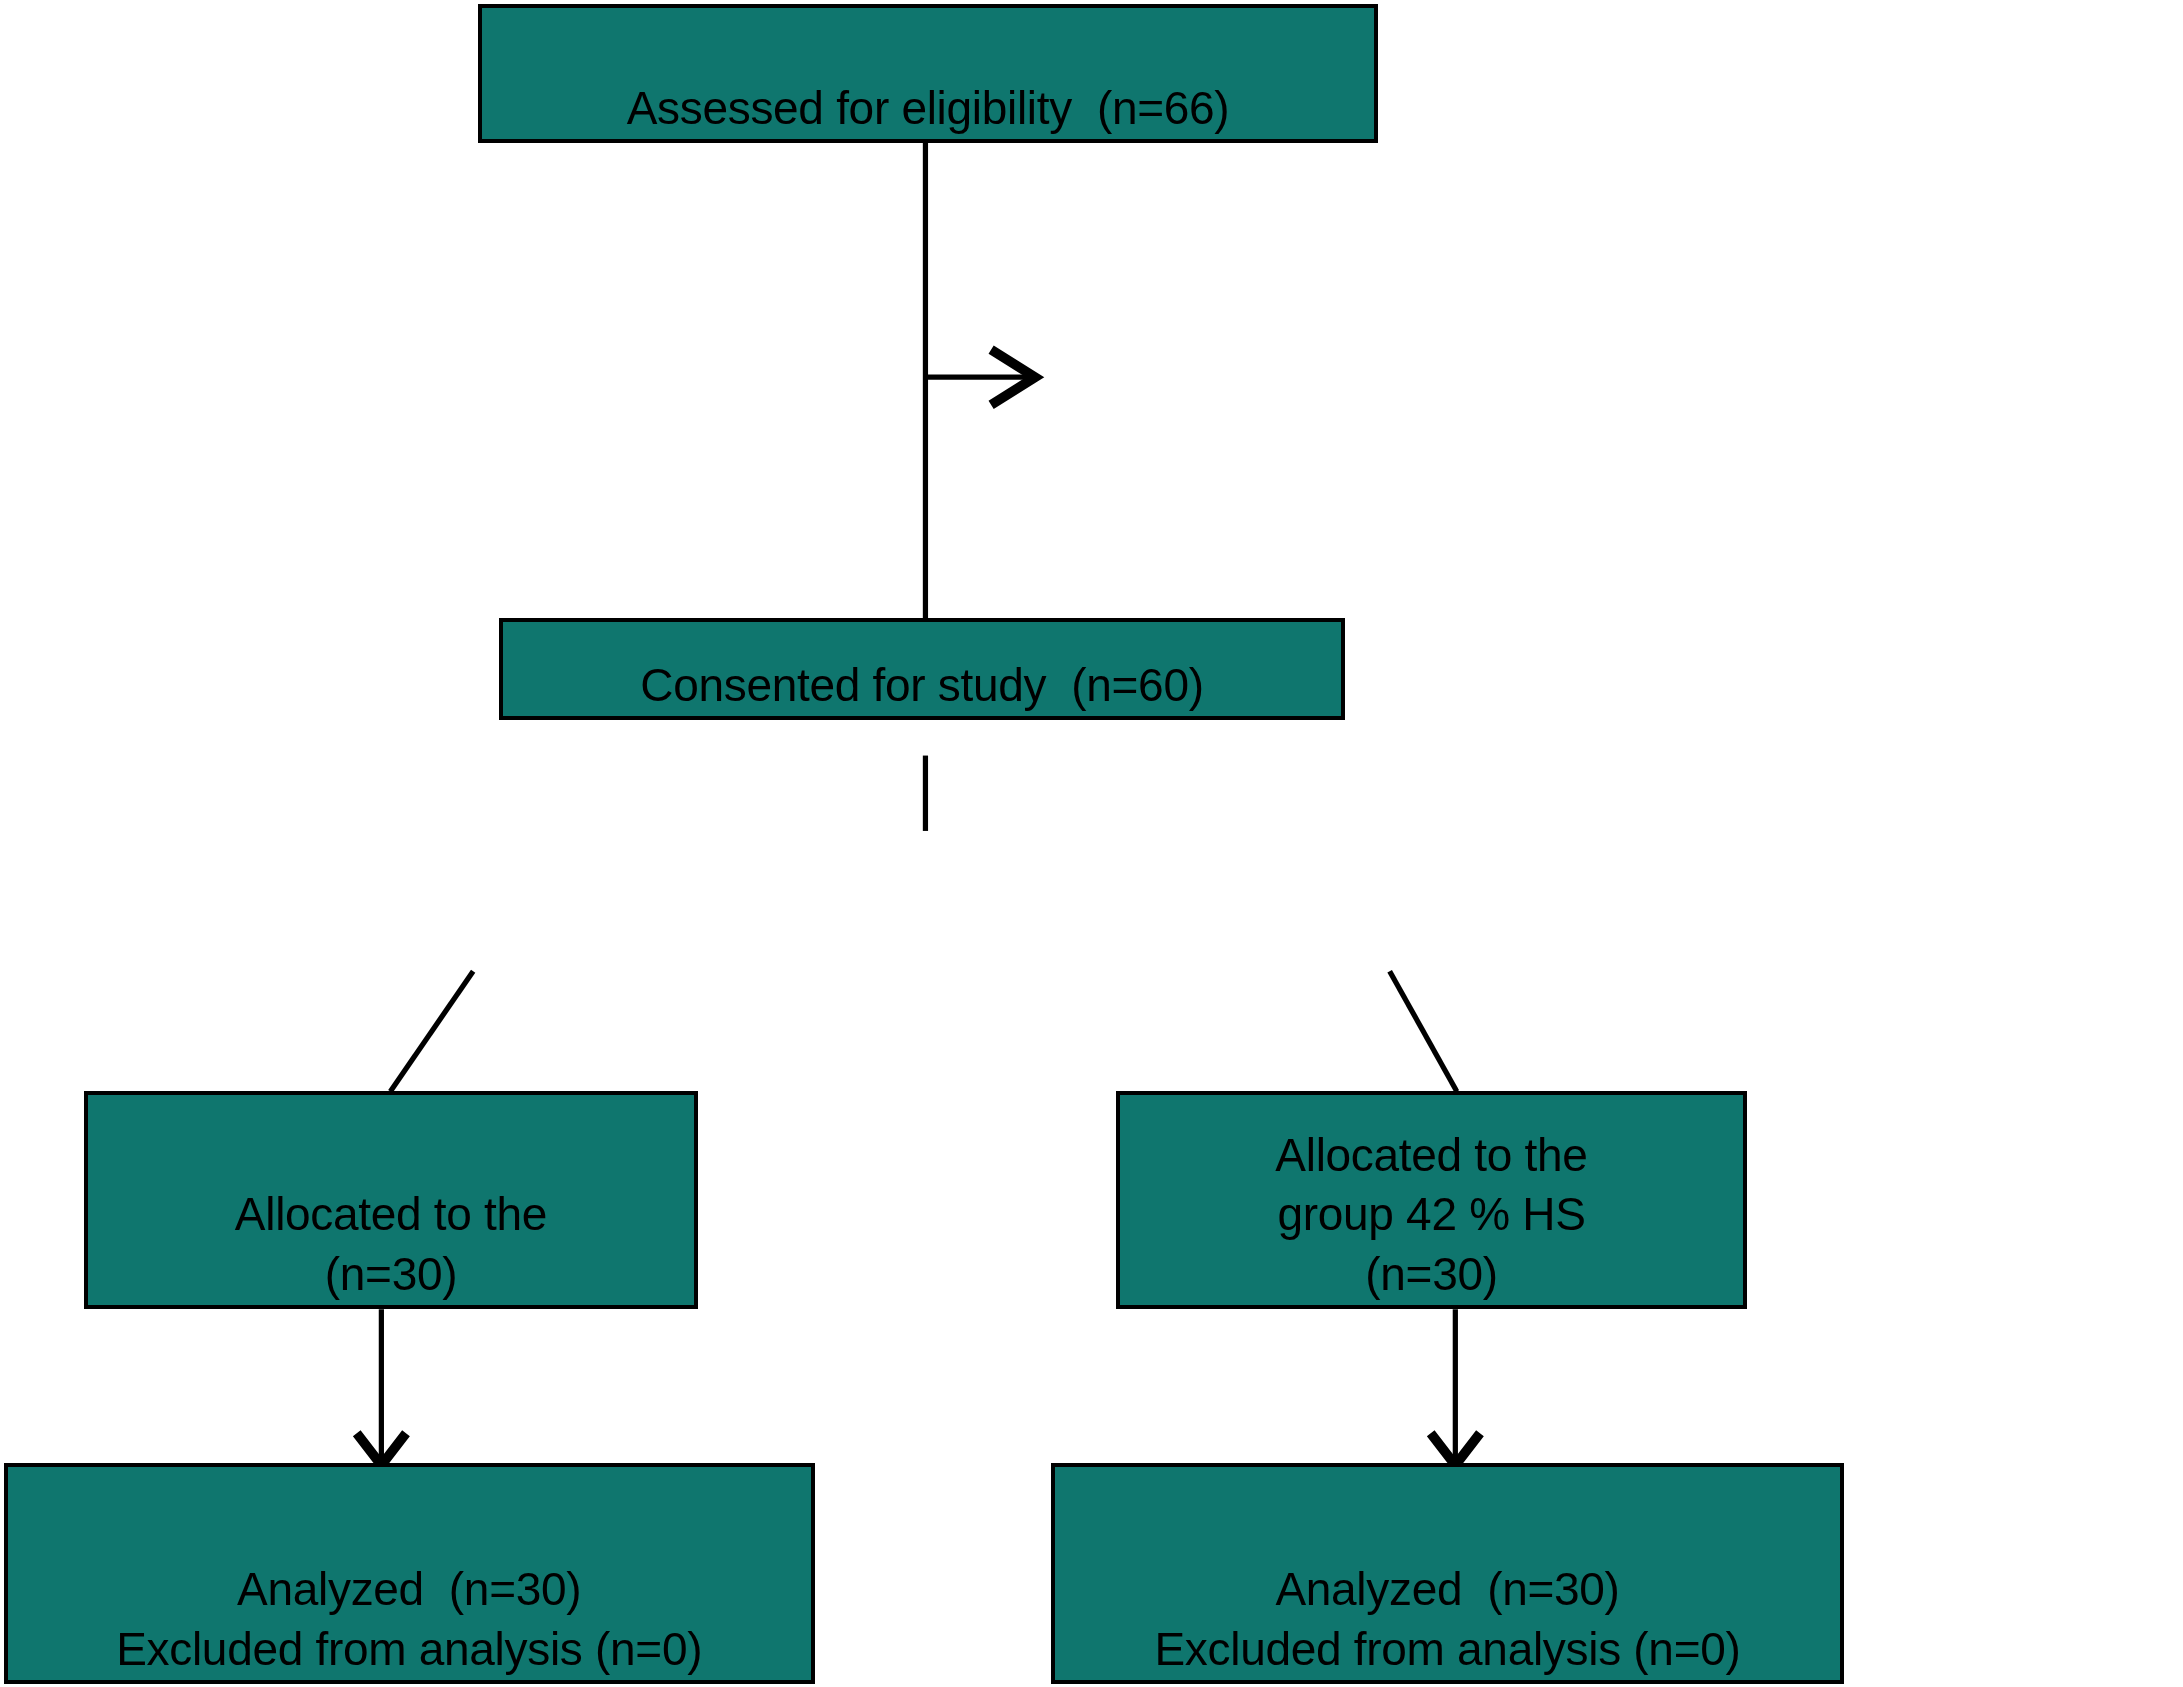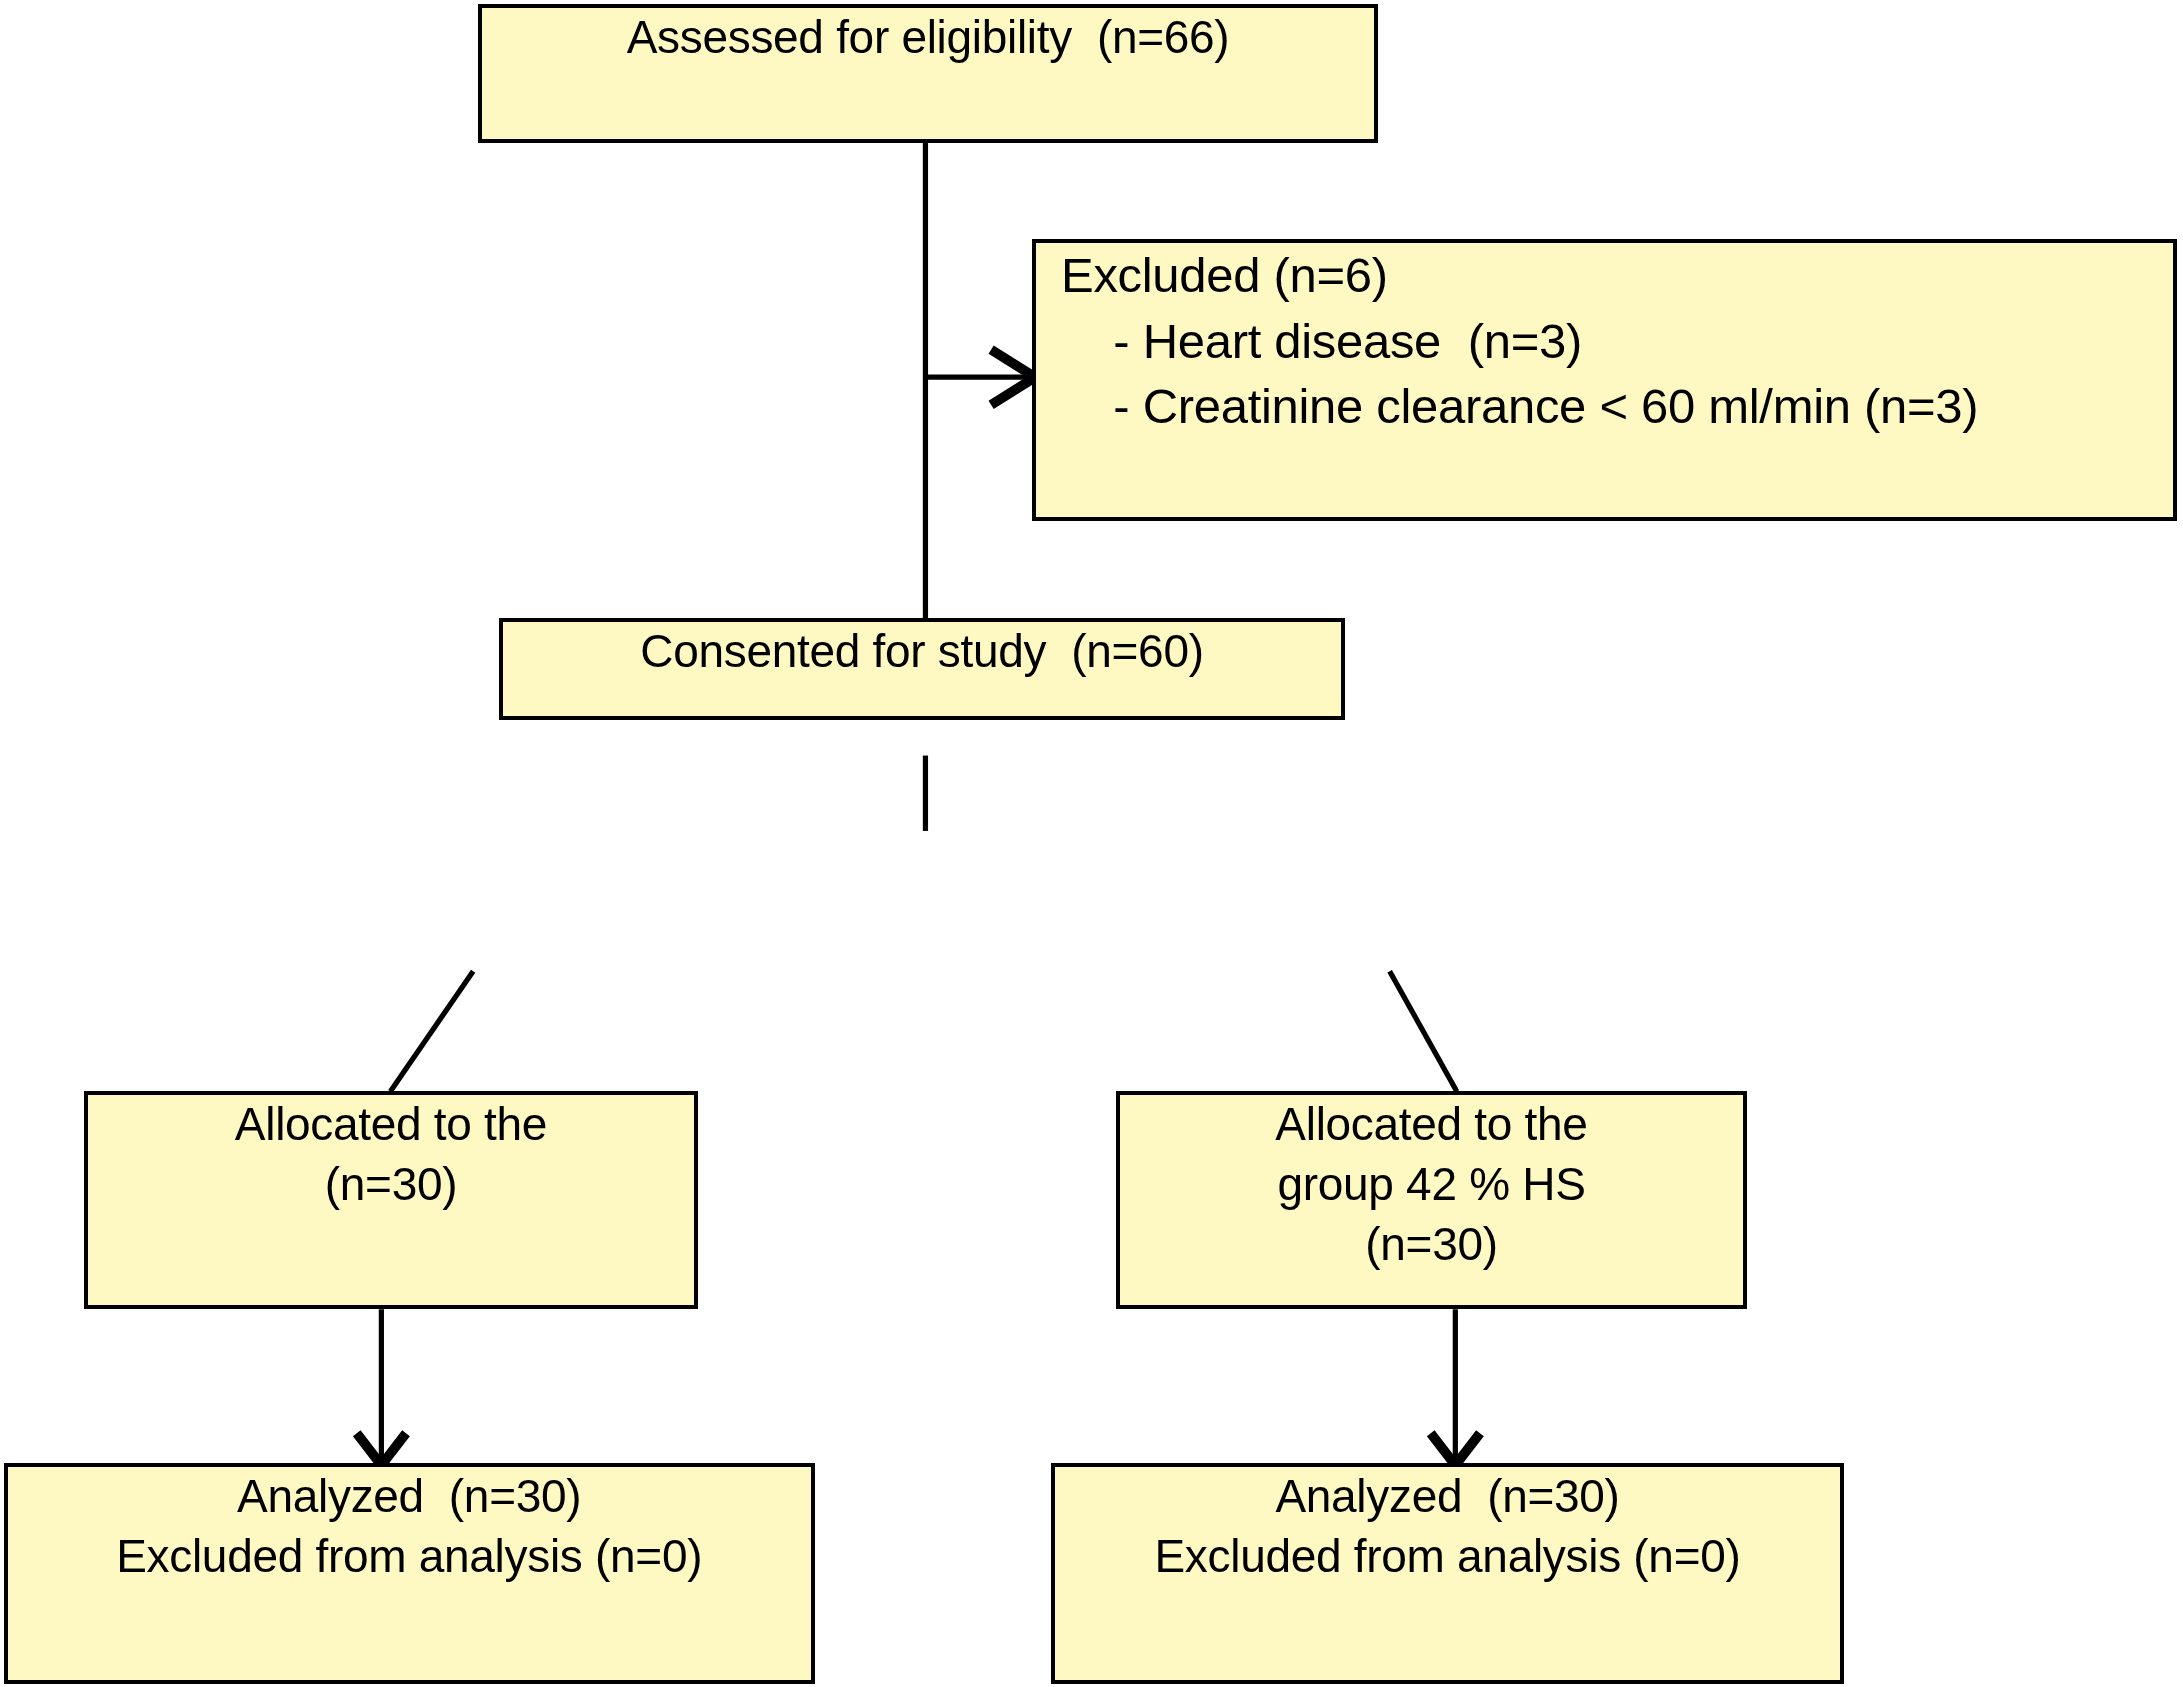--- a/index.html
+++ b/index.html
@@ -25,25 +25,25 @@
     top: 0;
     width: 2183px;
     height: 1688px;
     z-index: 1;
   }
   
   .fbox {
     position: absolute;
     z-index: 2;
     box-sizing: border-box;
-    background: #fef9c3;
+    background: #0f766e;
     border: 4.5px solid #000000;
     display: flex;
     flex-direction: column;
-    justify-content: flex-start;
+    justify-content: flex-end;
     color: #000000;
     font-family: "Liberation Sans", sans-serif;
     font-size: 46px;
     line-height: 1.30;
     letter-spacing: -0.3px;
   }
   .fbox.center {
     align-items: center;
     text-align: center;
   }
@@ -92,25 +92,20 @@
     <polyline points="478,1920 511,1963 544,1920" fill="none" stroke="#000000" stroke-width="13" stroke-linecap="butt" stroke-linejoin="miter"></polyline>
 
     <line x1="1950" y1="1754" x2="1950" y2="1960" stroke="#000000" stroke-width="7"></line>
     <polyline points="1917,1920 1950,1963 1983,1920" fill="none" stroke="#000000" stroke-width="13" stroke-linecap="butt" stroke-linejoin="miter"></polyline>
   </svg>
 
   <div class="fbox center" id="box-assessed">
     <span class="ln">Assessed for eligibility  (n=66)</span>
   </div>
 
-  <div class="fbox left" id="box-excluded">
-    <span class="ln">Excluded (n=6)</span>
-    <span class="ln indent"> - Heart disease  (n=3)</span>
-    <span class="ln indent"> - Creatinine clearance &lt; 60 ml/min (n=3)</span>
-  </div>
 
   <div class="fbox center" id="box-consented">
     <span class="ln">Consented for study  (n=60)</span>
   </div>
 
 
   <div class="fbox center" id="box-alloc-left">
     <span class="ln">Allocated to the</span>
     <span class="ln">(n=30)</span>
   </div>

